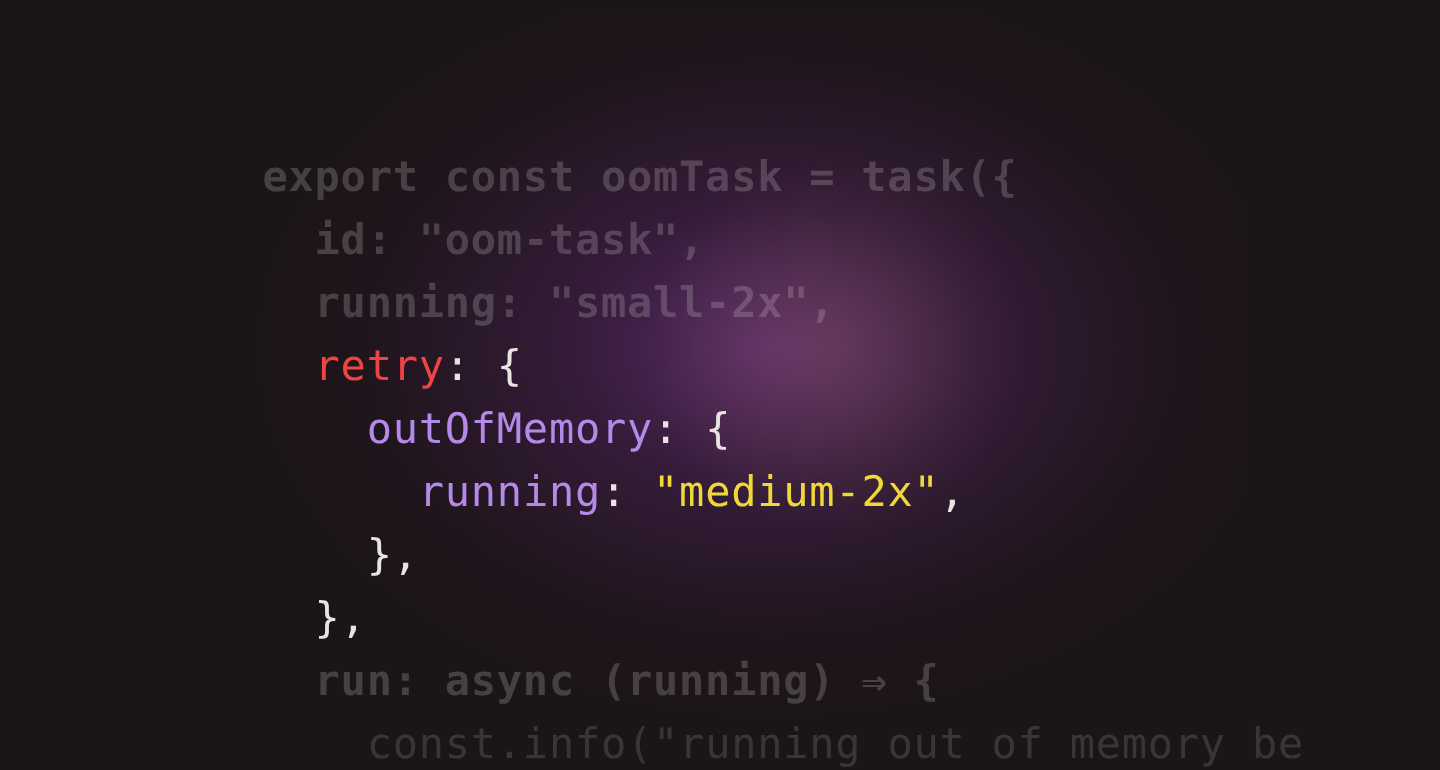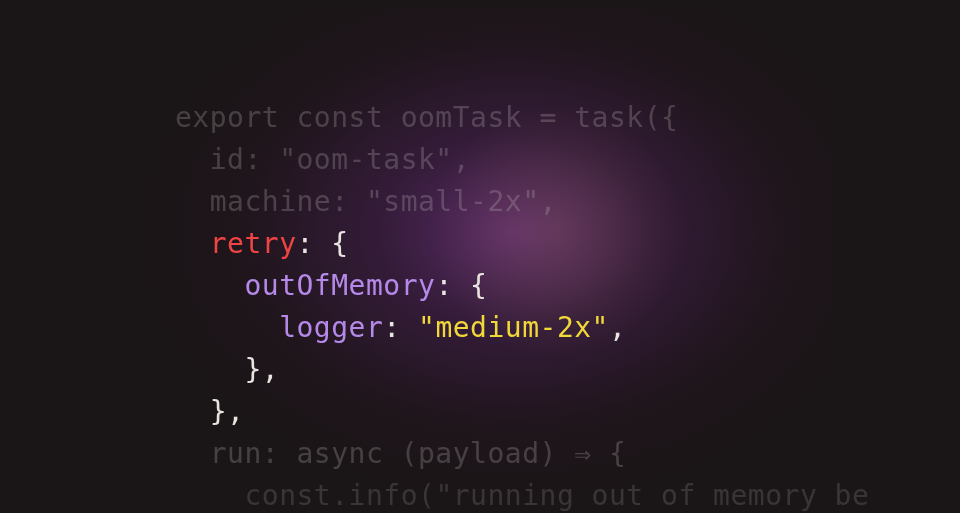--- a/index.html
+++ b/index.html
@@ -31,37 +31,37 @@
     }
     .code {
       position: absolute;
       top: 55px;
       left: 175px;
       font-size: 28px;
       line-height: 1.5;
       white-space: pre;
       letter-spacing: 0.5px;
     }
-    .dim { color: rgba(200, 195, 195, 0.25); }
+    .dim { color: rgba(200, 195, 195, 0.25); font-weight: bold; }
     .dim2 { color: rgba(200, 195, 195, 0.18); }
     .key-pink { color: #ef4444; }
     .key-purple { color: #b589e8; }
     .punct { color: #e8e4e0; }
     .string { color: #f0d73a; }
   </style>
 </head>
 <body>
 
 <div class="glow"></div>
 <div class="glow2"></div>
 
 <div class="code">
 <span class="dim">export const oomTask = task({</span>
 <span class="dim">  id: </span><span class="dim">"oom-task"</span><span class="dim">,</span>
-<span class="dim">  machine: </span><span class="dim">"small-2x"</span><span class="dim">,</span>
+<span class="dim">  running: </span><span class="dim">"small-2x"</span><span class="dim">,</span>
 <span>  </span><span class="key-pink">retry</span><span class="punct">: {</span>
 <span>    </span><span class="key-purple">outOfMemory</span><span class="punct">: {</span>
-<span>      </span><span class="key-purple">logger</span><span class="punct">: </span><span class="string">"medium-2x"</span><span class="punct">,</span>
+<span>      </span><span class="key-purple">running</span><span class="punct">: </span><span class="string">"medium-2x"</span><span class="punct">,</span>
 <span class="punct">    },</span>
 <span class="punct">  },</span>
-<span class="dim">  run: async (payload) </span><span class="dim">⇒</span><span class="dim"> {</span>
+<span class="dim">  run: async (running) </span><span class="dim">⇒</span><span class="dim"> {</span>
 <span class="dim2">    const.info(</span><span class="dim2">"running out of memory be</span>
 </div>
 
 </body></html>

